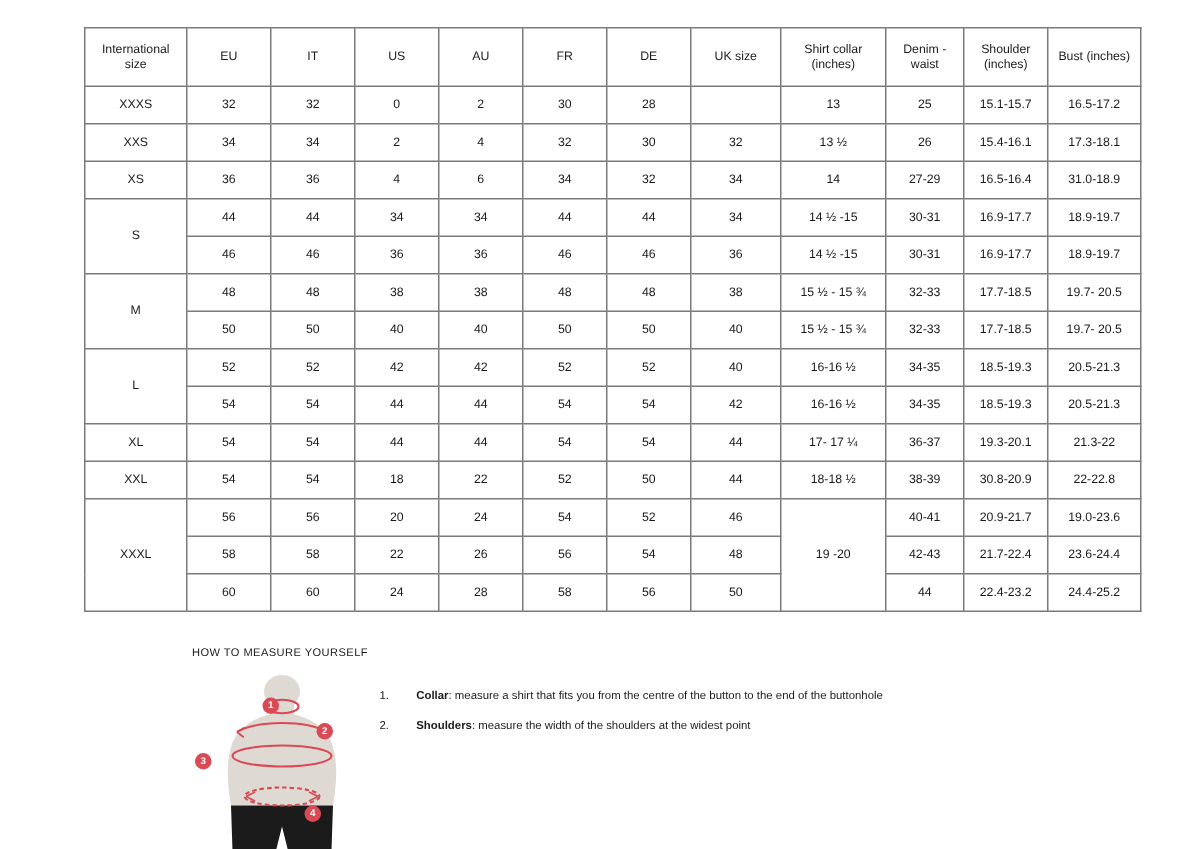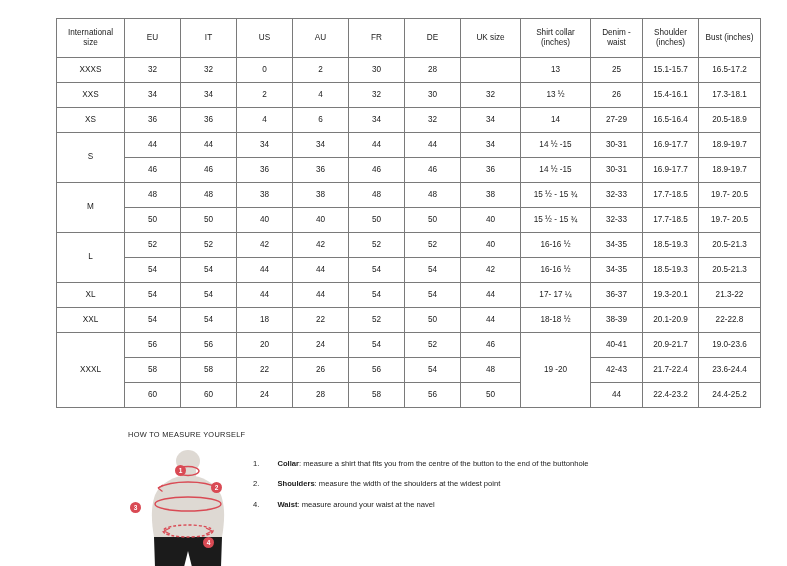--- a/index.html
+++ b/index.html
@@ -180,21 +180,21 @@
           <td>36</td>
           <td>36</td>
           <td>4</td>
           <td>6</td>
           <td>34</td>
           <td>32</td>
           <td>34</td>
           <td>14</td>
           <td>27-29</td>
           <td>16.5-16.4</td>
-          <td>20.5-18.9</td>
+          <td>31.0-18.9</td>
         </tr>
         <tr>
           <td rowspan="2">S</td>
           <td>44</td>
           <td>44</td>
           <td>34</td>
           <td>34</td>
           <td>44</td>
           <td>44</td>
           <td>34</td>
@@ -288,21 +288,21 @@
           <td rowspan="1">XXL</td>
           <td>54</td>
           <td>54</td>
           <td>18</td>
           <td>22</td>
           <td>52</td>
           <td>50</td>
           <td>44</td>
           <td>18-18 ½</td>
           <td>38-39</td>
-          <td>20.1-20.9</td>
+          <td>30.8-20.9</td>
           <td>22-22.8</td>
         </tr>
         <tr>
           <td rowspan="3">XXXL</td>
           <td>56</td>
           <td>56</td>
           <td>20</td>
           <td>24</td>
           <td>54</td>
           <td>52</td>
@@ -365,18 +365,17 @@
           <path d="M84 84 l-6 -3 M84 84 l-6 3" stroke="#d94a54" stroke-width="1.2" fill="none"></path>
         </svg>
         <div class="bullet b1">1</div>
         <div class="bullet b2">2</div>
         <div class="bullet b3">3</div>
         <div class="bullet b4">4</div>
       </div>
       <div class="steps">
           <div class="step"><span>1.</span> <b>Collar</b><span>: measure a shirt that fits you from the centre of the button to the end of the buttonhole</span></div>
           <div class="step"><span>2.</span> <b>Shoulders</b><span>: measure the width of the shoulders at the widest point</span></div>
-          <div class="step"><span>4.</span> <b>Waist</b><span>: measure around your waist at the navel</span></div>
         </div>
     </div>
   </div>
 
 </div>
 
 </body></html>

